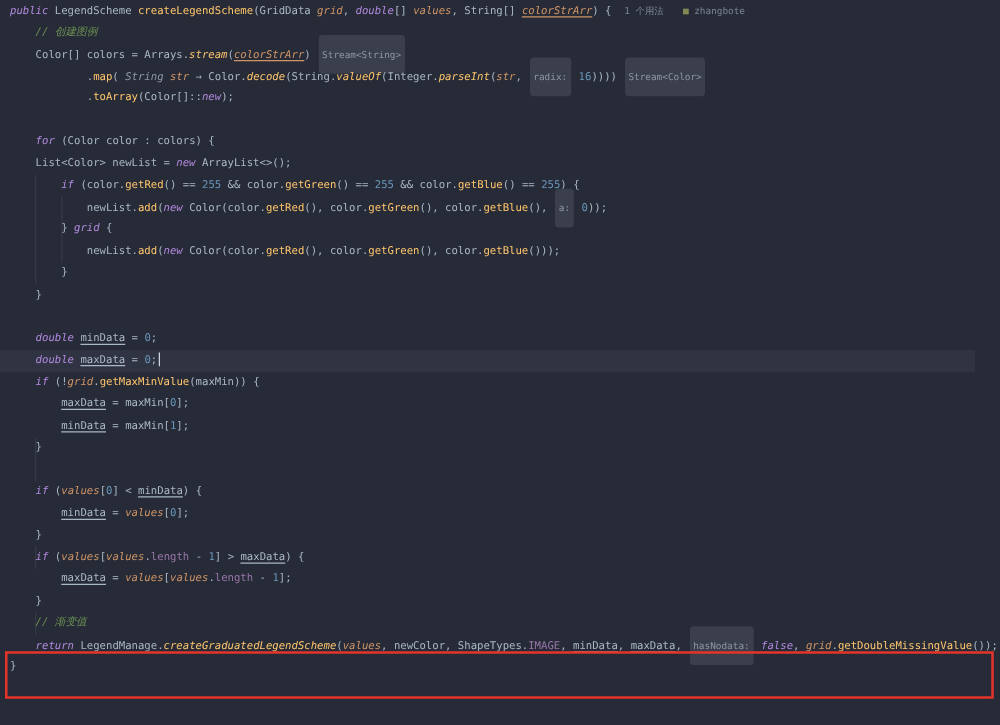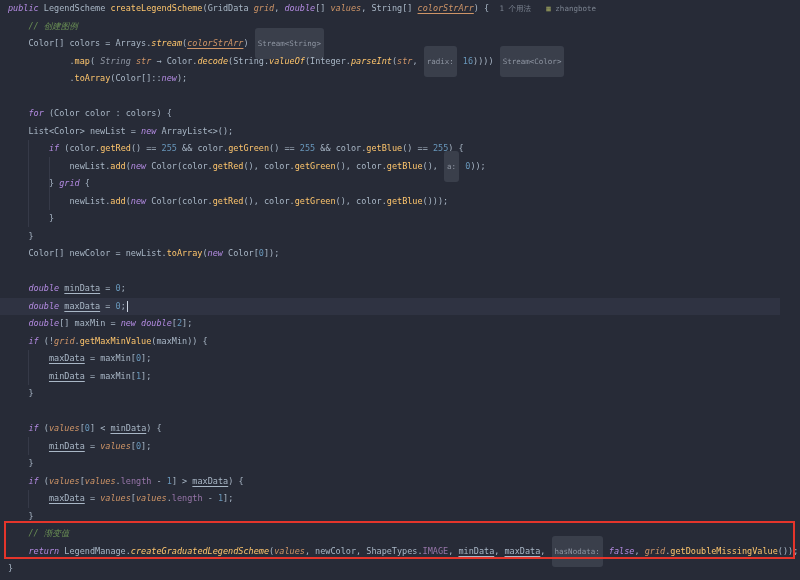--- a/index.html
+++ b/index.html
@@ -61,25 +61,23 @@
       <div class="line"><span class="tok def">            .</span><span class="tok m">toArray</span><span class="tok def">(Color[]::</span><span class="tok kw">new</span><span class="tok def">);</span></div>
       <div class="line"></div>
       <div class="line"><span class="tok def">    </span><span class="tok kw">for</span><span class="tok def"> (Color color : colors) {</span></div>
       <div class="line"><span class="tok def">    List&lt;Color&gt; newList = </span><span class="tok kw">new</span><span class="tok def"> ArrayList&lt;&gt;();</span></div>
       <div class="line"><span class="tok def">        </span><span class="tok kw">if</span><span class="tok def"> (color.</span><span class="tok m">getRed</span><span class="tok def">() == </span><span class="tok num">255</span><span class="tok def"> &amp;&amp; color.</span><span class="tok m">getGreen</span><span class="tok def">() == </span><span class="tok num">255</span><span class="tok def"> &amp;&amp; color.</span><span class="tok m">getBlue</span><span class="tok def">() == </span><span class="tok num">255</span><span class="tok def">) {</span></div>
       <div class="line"><span class="tok def">            newList.</span><span class="tok m">add</span><span class="tok def">(</span><span class="tok kw">new</span><span class="tok def"> Color(color.</span><span class="tok m">getRed</span><span class="tok def">(), color.</span><span class="tok m">getGreen</span><span class="tok def">(), color.</span><span class="tok m">getBlue</span><span class="tok def">(), </span><span class="tok hint">a:</span><span class="tok def"> </span><span class="tok num">0</span><span class="tok def">));</span></div>
       <div class="line"><span class="tok def">        } </span><span class="tok kw">grid</span><span class="tok def"> {</span></div>
       <div class="line"><span class="tok def">            newList.</span><span class="tok m">add</span><span class="tok def">(</span><span class="tok kw">new</span><span class="tok def"> Color(color.</span><span class="tok m">getRed</span><span class="tok def">(), color.</span><span class="tok m">getGreen</span><span class="tok def">(), color.</span><span class="tok m">getBlue</span><span class="tok def">()));</span></div>
       <div class="line"><span class="tok def">        }</span></div>
       <div class="line"><span class="tok def">    }</span></div>
-      <div class="line"><span class="tok def">    Color[] newColor = newList.</span><span class="tok m">toArray</span><span class="tok def">(</span><span class="tok kw">new</span><span class="tok def"> Color[</span><span class="tok num">0</span><span class="tok def">]);</span></div>
       <div class="line"></div>
       <div class="line"><span class="tok def">    </span><span class="tok kw">double</span><span class="tok def"> </span><span class="tok def u">minData</span><span class="tok def"> = </span><span class="tok num">0</span><span class="tok def">;</span></div>
       <div class="line active"><span class="tok def">    </span><span class="tok kw">double</span><span class="tok def"> </span><span class="tok def u">maxData</span><span class="tok def"> = </span><span class="tok num">0</span><span class="tok def">;</span><span class="tok caret"></span></div>
-      <div class="line"><span class="tok def">    </span><span class="tok kw">double</span><span class="tok def">[] maxMin = </span><span class="tok kw">new</span><span class="tok def"> </span><span class="tok kw">double</span><span class="tok def">[</span><span class="tok num">2</span><span class="tok def">];</span></div>
       <div class="line"><span class="tok def">    </span><span class="tok kw">if</span><span class="tok def"> (!</span><span class="tok par">grid</span><span class="tok def">.</span><span class="tok m">getMaxMinValue</span><span class="tok def">(maxMin)) {</span></div>
       <div class="line"><span class="tok def">        </span><span class="tok def u">maxData</span><span class="tok def"> = maxMin[</span><span class="tok num">0</span><span class="tok def">];</span></div>
       <div class="line"><span class="tok def">        </span><span class="tok def u">minData</span><span class="tok def"> = maxMin[</span><span class="tok num">1</span><span class="tok def">];</span></div>
       <div class="line"><span class="tok def">    }</span></div>
       <div class="line"></div>
       <div class="line"><span class="tok def">    </span><span class="tok kw">if</span><span class="tok def"> (</span><span class="tok par">values</span><span class="tok def">[</span><span class="tok num">0</span><span class="tok def">] &lt; </span><span class="tok def u">minData</span><span class="tok def">) {</span></div>
       <div class="line"><span class="tok def">        </span><span class="tok def u">minData</span><span class="tok def"> = </span><span class="tok par">values</span><span class="tok def">[</span><span class="tok num">0</span><span class="tok def">];</span></div>
       <div class="line"><span class="tok def">    }</span></div>
       <div class="line"><span class="tok def">    </span><span class="tok kw">if</span><span class="tok def"> (</span><span class="tok par">values</span><span class="tok def">[</span><span class="tok par">values</span><span class="tok def">.</span><span class="tok fld">length</span><span class="tok def"> - </span><span class="tok num">1</span><span class="tok def">] &gt; </span><span class="tok def u">maxData</span><span class="tok def">) {</span></div>
       <div class="line"><span class="tok def">        </span><span class="tok def u">maxData</span><span class="tok def"> = </span><span class="tok par">values</span><span class="tok def">[</span><span class="tok par">values</span><span class="tok def">.</span><span class="tok fld">length</span><span class="tok def"> - </span><span class="tok num">1</span><span class="tok def">];</span></div>

